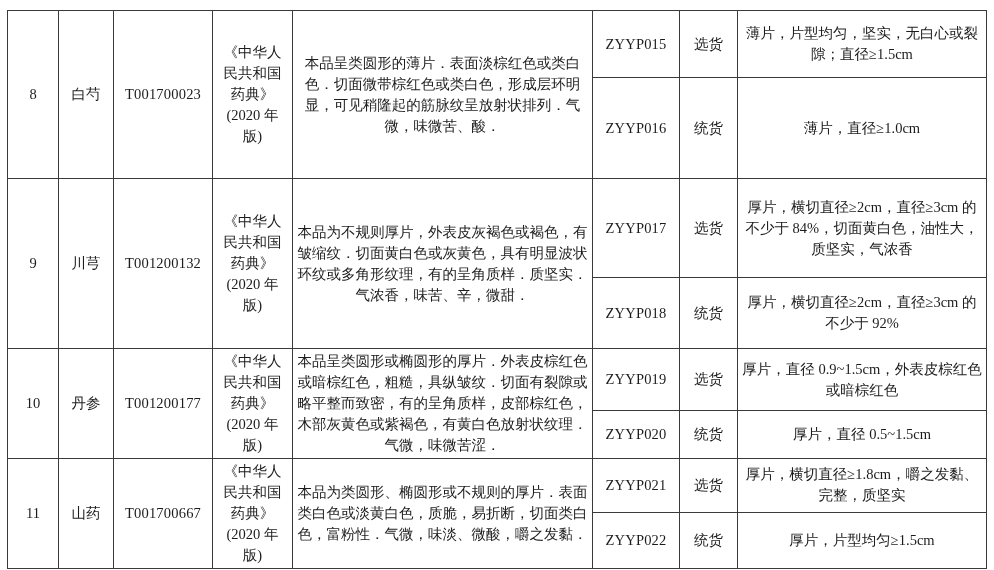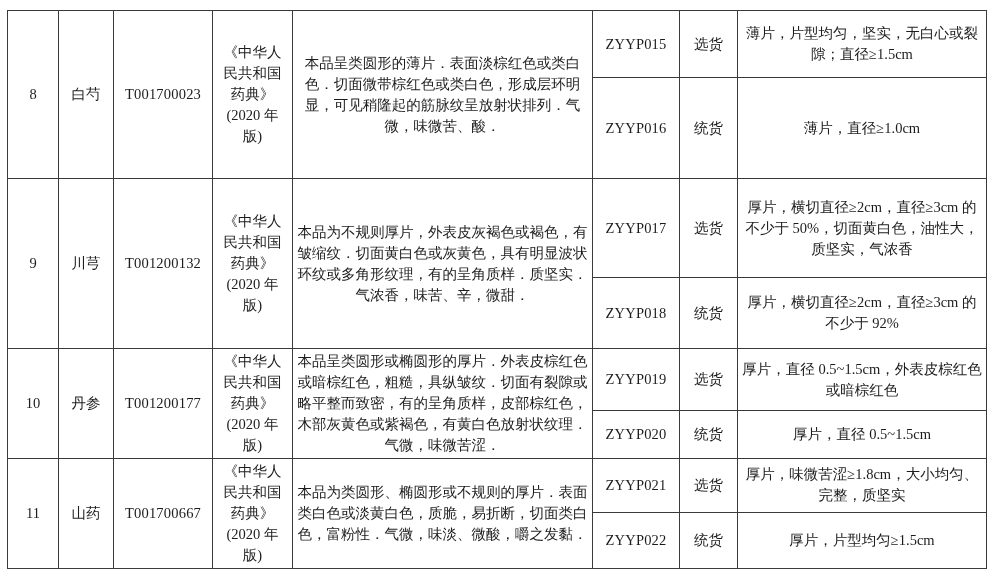--- a/index.html
+++ b/index.html
@@ -91,61 +91,61 @@
         <td rowspan="2">川芎</td>
         <td rowspan="2" class="code-cell">T001200132</td>
         <td rowspan="2" class="standard-cell">《中华人
 民共和国
 药典》
 (2020 年
 版)</td>
         <td rowspan="2" class="desc-cell">本品为不规则厚片，外表皮灰褐色或褐色，有皱缩纹．切面黄白色或灰黄色，具有明显波状环纹或多角形纹理，有的呈角质样．质坚实．气浓香，味苦、辛，微甜．</td>
         <td class="variant-code-cell">ZYYP017</td>
         <td>选货</td>
-        <td class="spec-cell">厚片，横切直径≥2cm，直径≥3cm 的不少于 50%，切面黄白色，油性大，质坚实，气浓香</td>
+        <td class="spec-cell">厚片，横切直径≥2cm，直径≥3cm 的不少于 84%，切面黄白色，油性大，质坚实，气浓香</td>
       </tr>
       <tr style="height:71px">
         <td class="variant-code-cell">ZYYP018</td>
         <td>统货</td>
         <td class="spec-cell">厚片，横切直径≥2cm，直径≥3cm 的不少于 92%</td>
       </tr>
 
       <tr style="height:62px">
         <td rowspan="2">10</td>
         <td rowspan="2">丹参</td>
         <td rowspan="2" class="code-cell">T001200177</td>
         <td rowspan="2" class="standard-cell">《中华人
 民共和国
 药典》
 (2020 年
 版)</td>
         <td rowspan="2" class="desc-cell">本品呈类圆形或椭圆形的厚片．外表皮棕红色或暗棕红色，粗糙，具纵皱纹．切面有裂隙或略平整而致密，有的呈角质样，皮部棕红色，木部灰黄色或紫褐色，有黄白色放射状纹理．气微，味微苦涩．</td>
         <td class="variant-code-cell">ZYYP019</td>
         <td>选货</td>
-        <td class="spec-cell">厚片，直径 0.5~1.5cm，外表皮棕红色或暗棕红色</td>
+        <td class="spec-cell">厚片，直径 0.9~1.5cm，外表皮棕红色或暗棕红色</td>
       </tr>
       <tr style="height:48px">
         <td class="variant-code-cell">ZYYP020</td>
         <td>统货</td>
         <td class="spec-cell">厚片，直径 0.5~1.5cm</td>
       </tr>
 
       <tr style="height:50px">
         <td rowspan="2">11</td>
         <td rowspan="2">山药</td>
         <td rowspan="2" class="code-cell">T001700667</td>
         <td rowspan="2" class="standard-cell">《中华人
 民共和国
 药典》
 (2020 年
 版)</td>
         <td rowspan="2" class="desc-cell">本品为类圆形、椭圆形或不规则的厚片．表面类白色或淡黄白色，质脆，易折断，切面类白色，富粉性．气微，味淡、微酸，嚼之发黏．</td>
         <td class="variant-code-cell">ZYYP021</td>
         <td>选货</td>
-        <td class="spec-cell">厚片，味微苦涩≥1.8cm，大小均匀、完整，质坚实</td>
+        <td class="spec-cell">厚片，横切直径≥1.8cm，嚼之发黏、完整，质坚实</td>
       </tr>
       <tr style="height:52px">
         <td class="variant-code-cell">ZYYP022</td>
         <td>统货</td>
         <td class="spec-cell">厚片，片型均匀≥1.5cm</td>
       </tr>
     </tbody>
   </table>
 </div>
 

